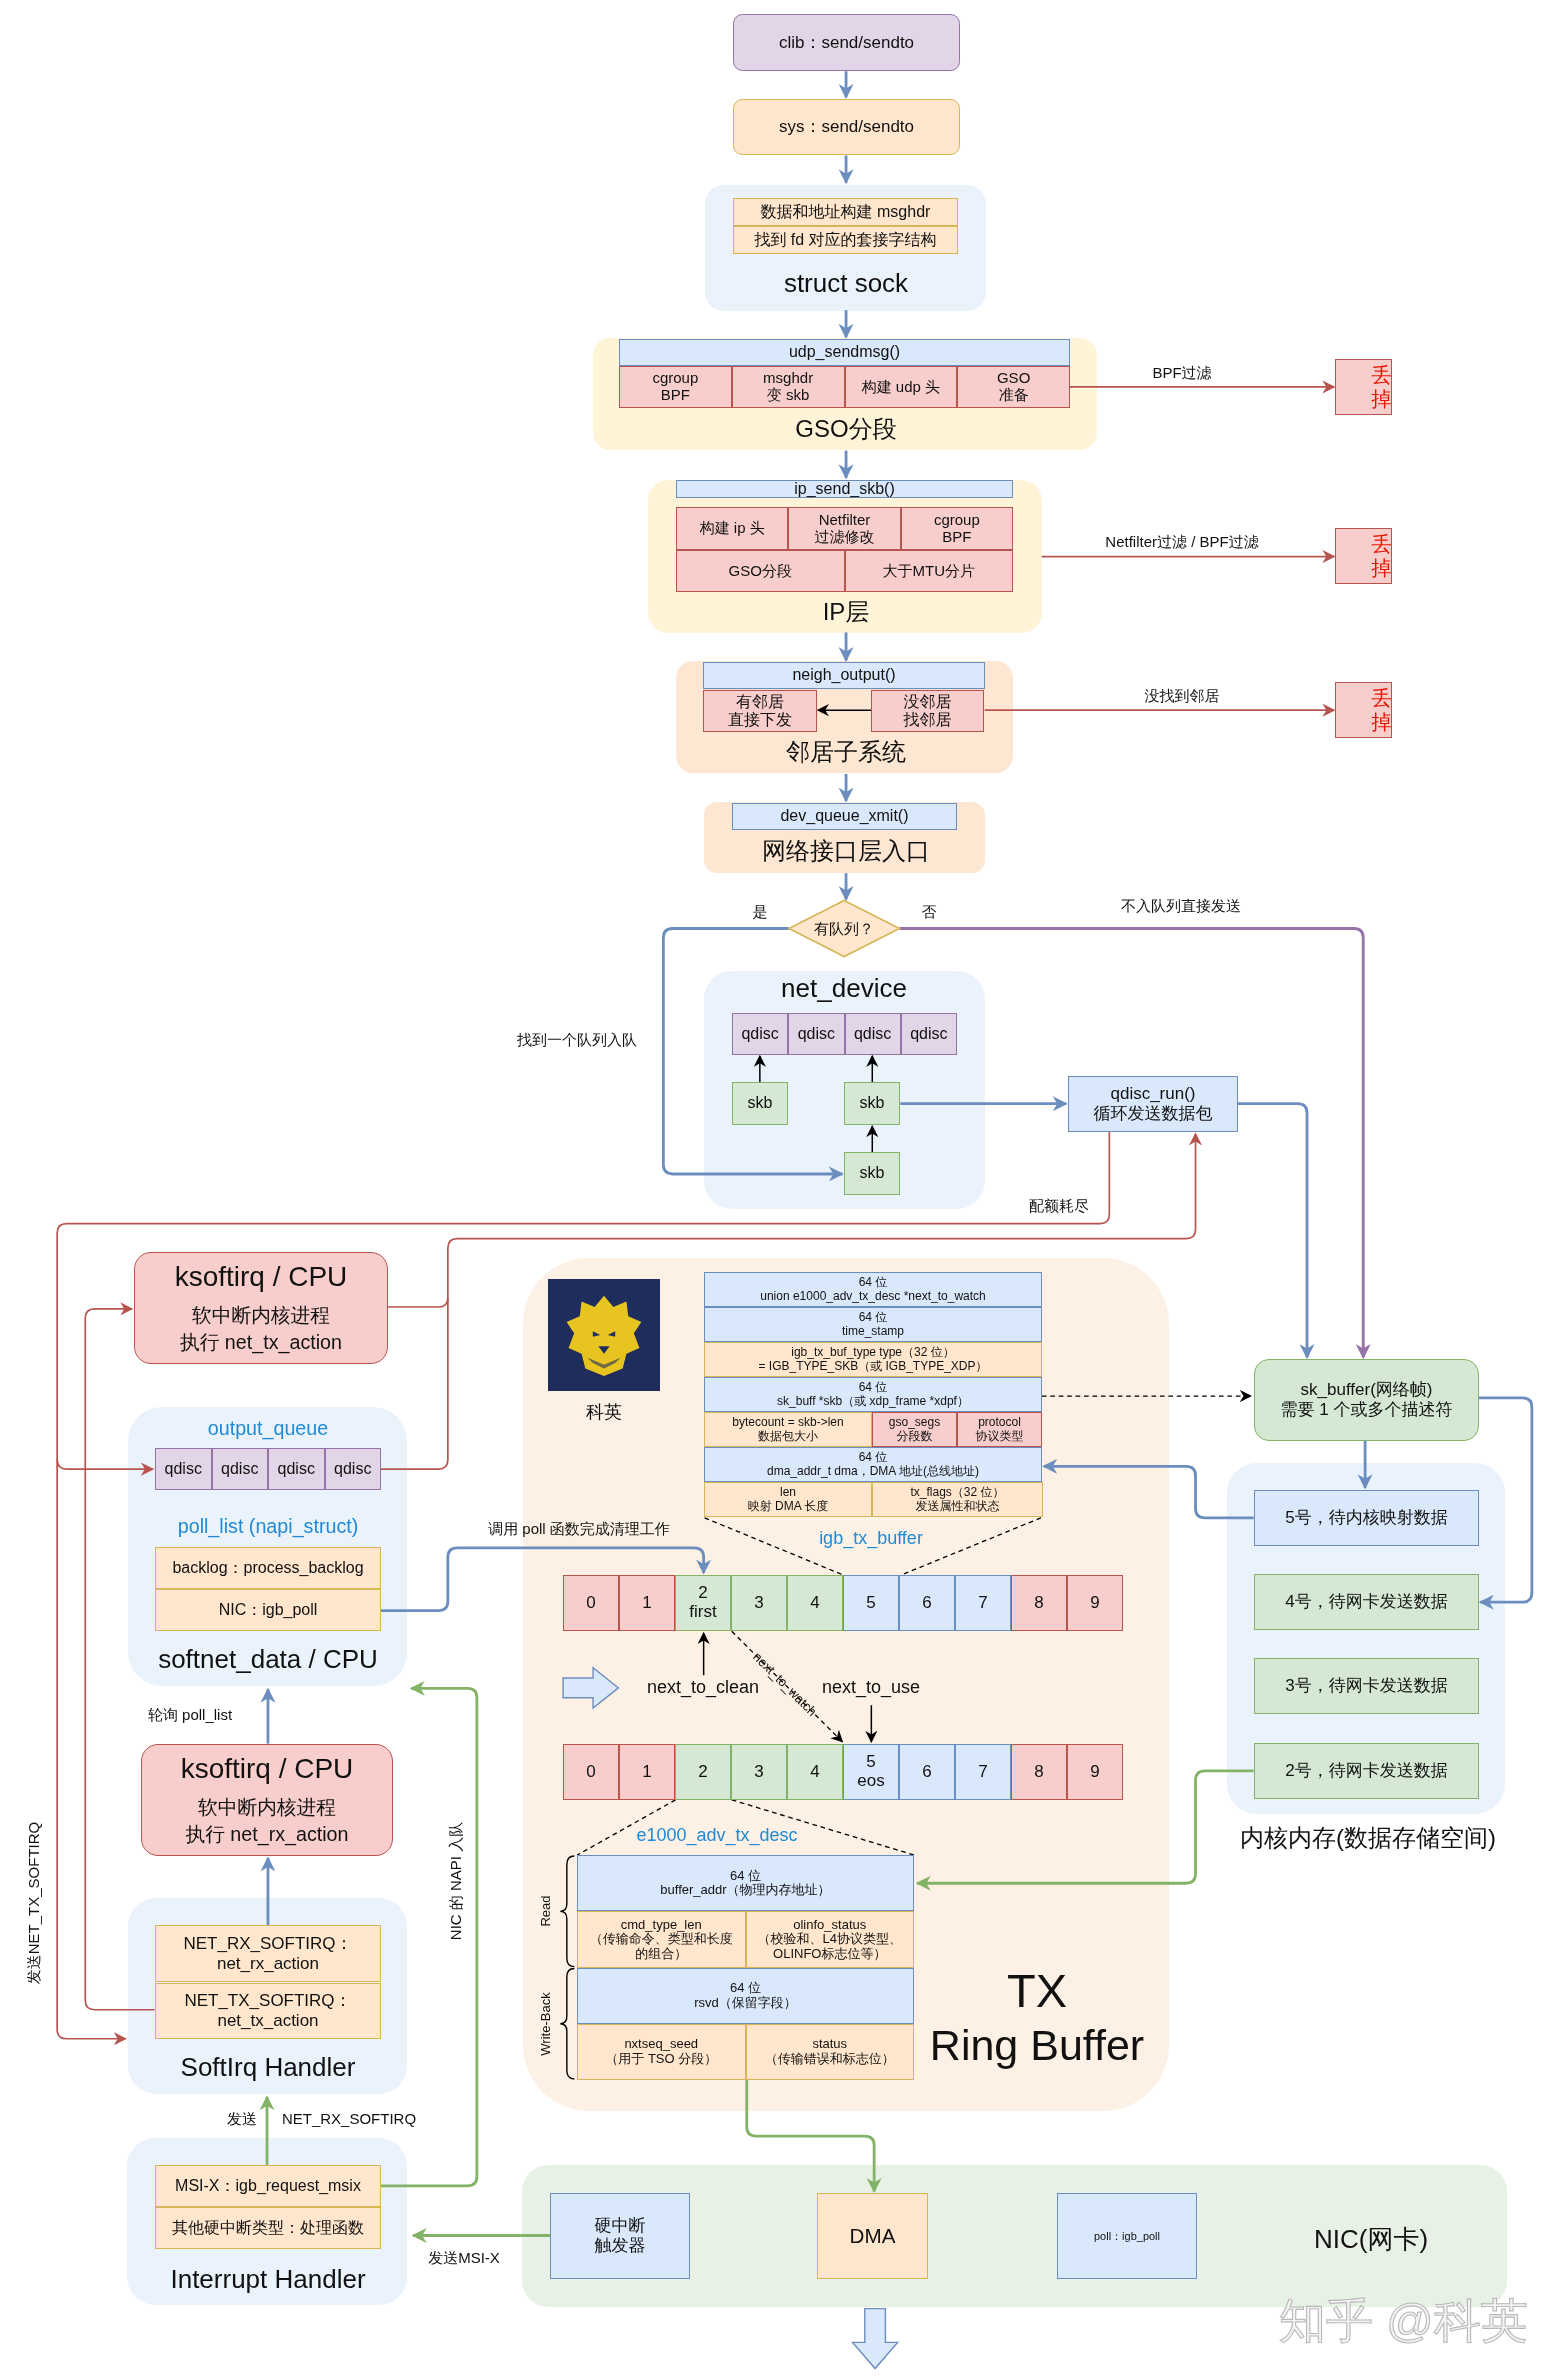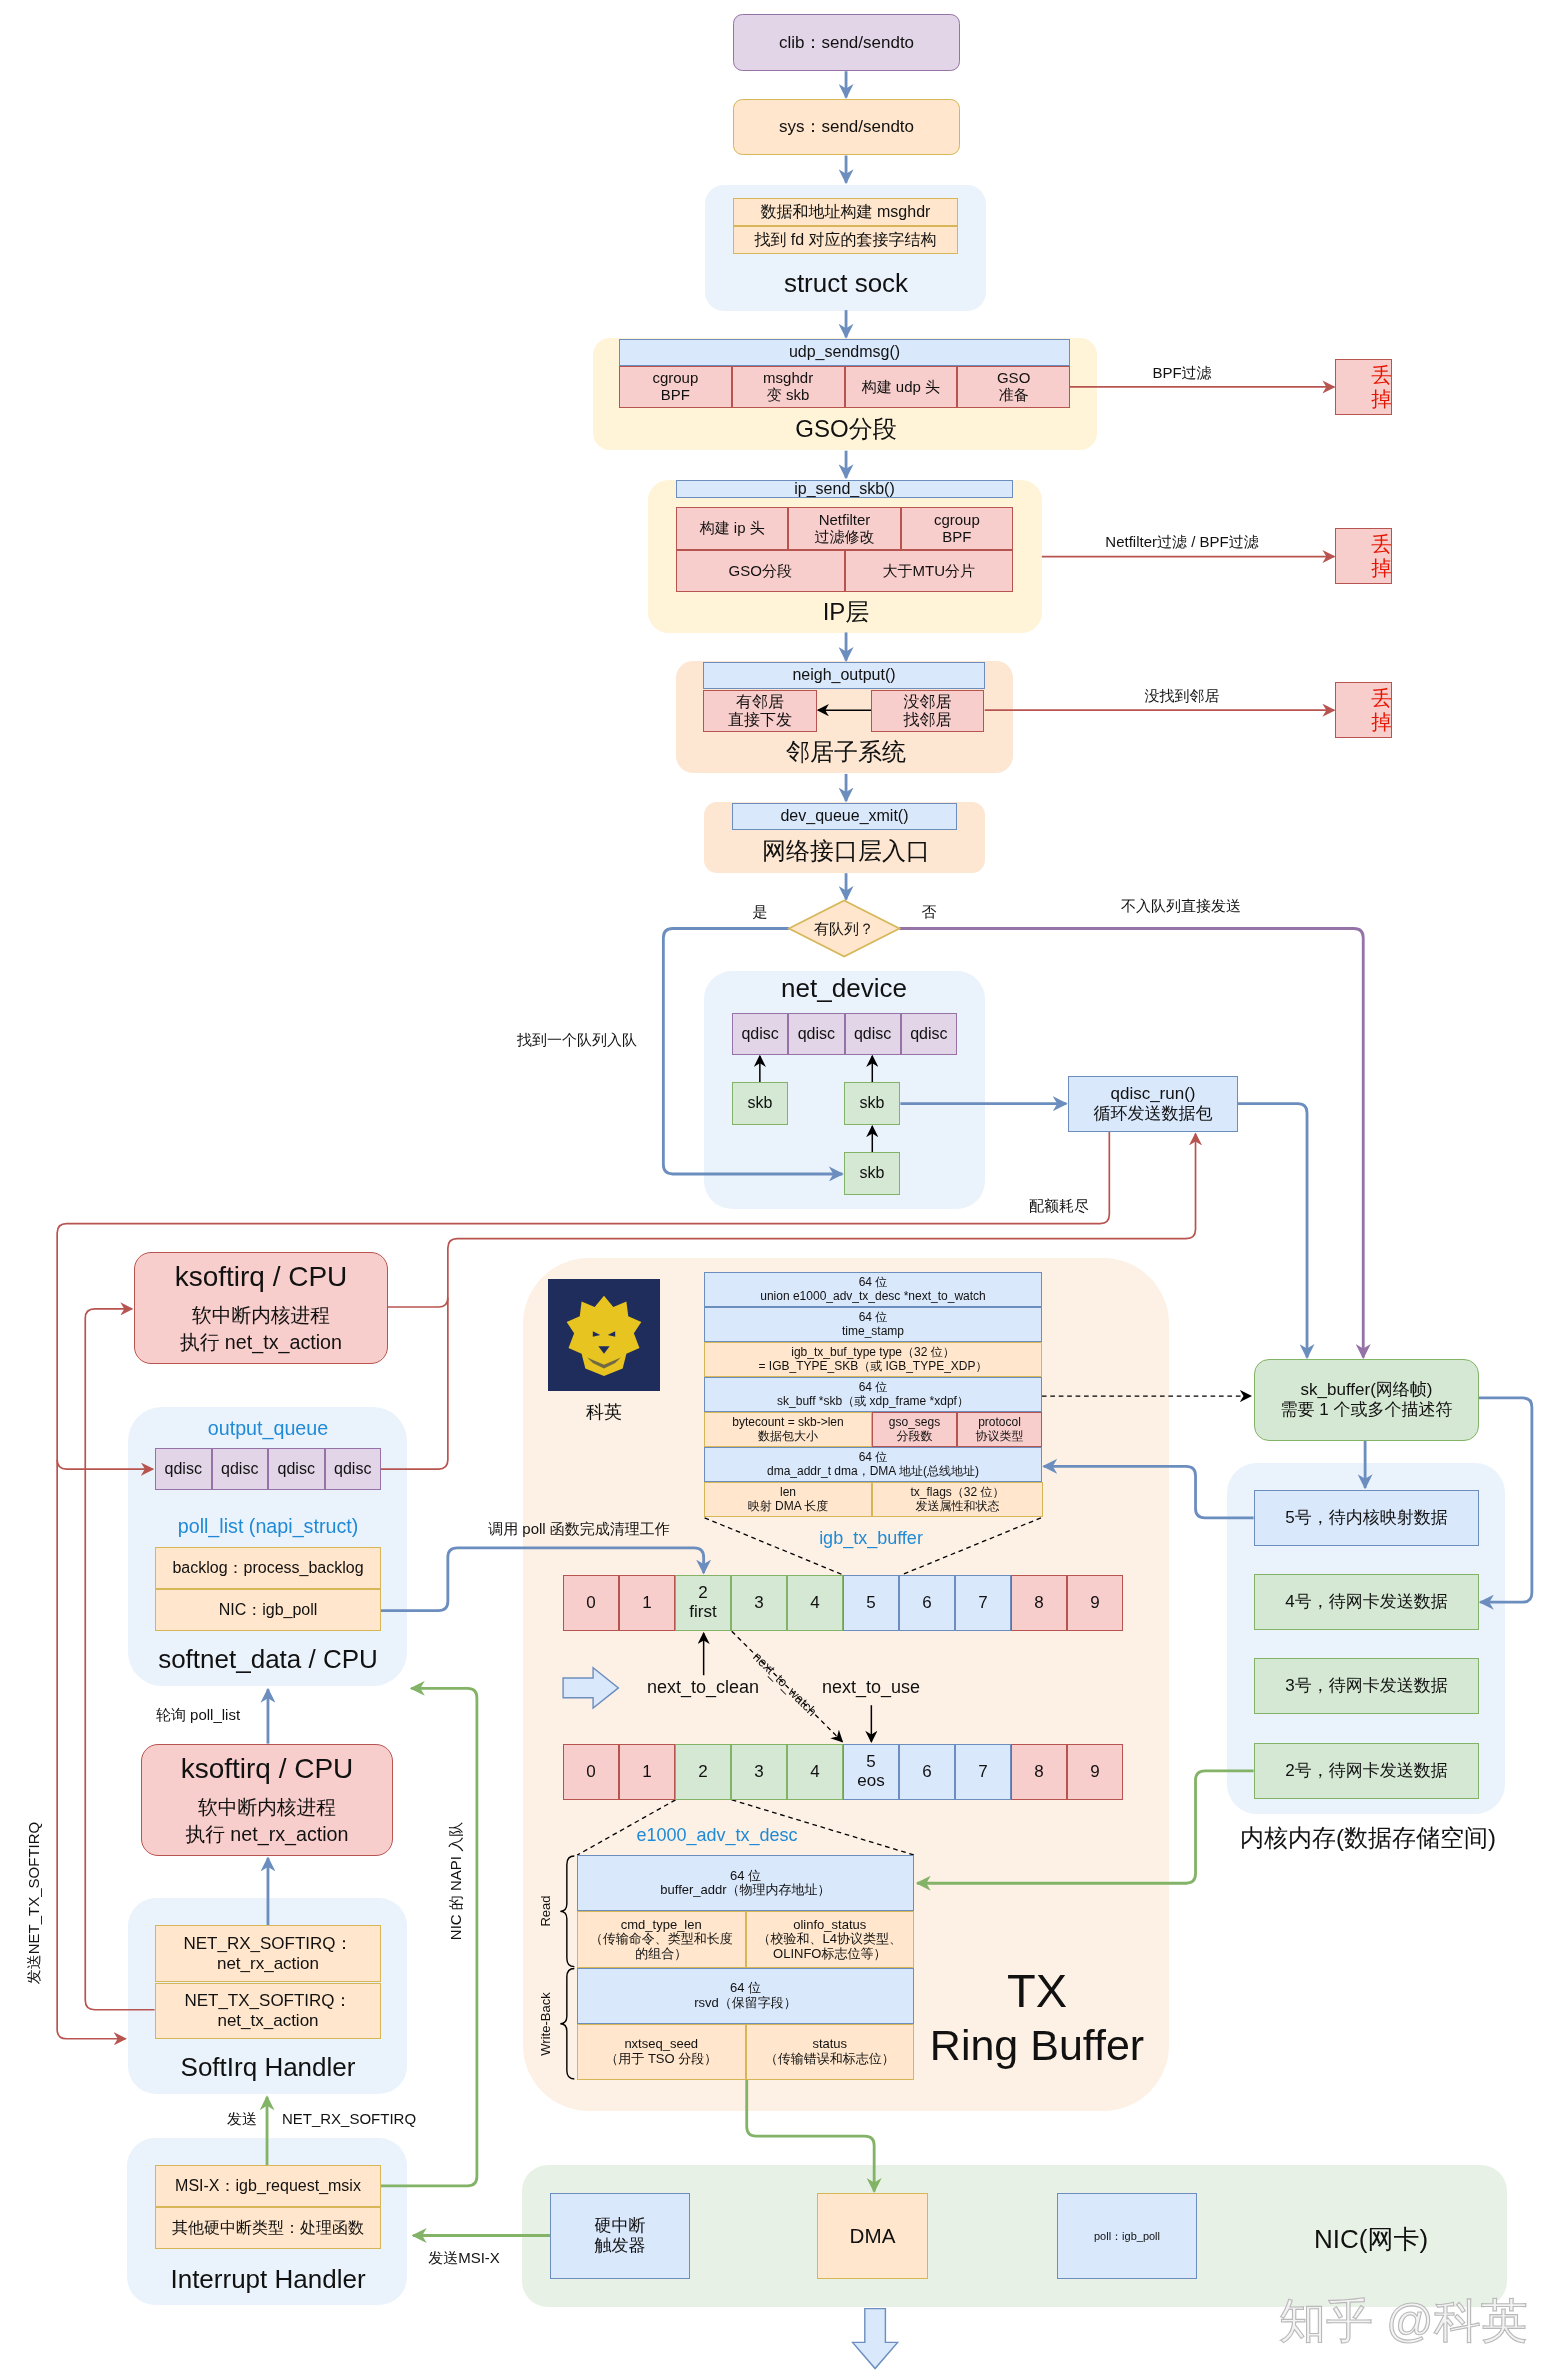--- a/index.html
+++ b/index.html
@@ -224,21 +224,21 @@
   <div class="cell purple" style="font-size:16px;">qdisc</div>
   <div class="cell purple" style="font-size:16px;">qdisc</div>
   <div class="cell purple" style="font-size:16px;">qdisc</div>
   <div class="cell purple" style="font-size:16px;">qdisc</div>
 </div>
 <div class="lbl bluetxt" style="left:268px;top:1527px;font-size:19.7px;">poll_list (napi_struct)</div>
 <div class="box orange" style="left:155px;top:1547px;width:226px;height:42px;">backlog：process_backlog</div>
 <div class="box orange" style="left:155px;top:1589px;width:226px;height:42px;">NIC：igb_poll</div>
 <div class="lbl big" style="left:268px;top:1659px;">softnet_data / CPU</div>
 <div class="lbl edge" style="left:579px;top:1529px;">调用 poll 函数完成清理工作</div>
-<div class="lbl edge" style="left:198px;top:1715px;">轮询 poll_list</div>
+<div class="lbl edge" style="left:190px;top:1715px;">轮询 poll_list</div>
 
 <div class="box red" style="left:141px;top:1744px;width:252px;height:112px;border-radius:17px;flex-direction:column;">
   <div class="ks-title">ksoftirq / CPU</div>
   <div class="ks-desc">软中断内核进程
 执行 net_rx_action</div>
 </div>
 
 <div class="box orange" style="left:155px;top:1925px;width:226px;height:57px;font-size:17px;">NET_RX_SOFTIRQ：
 net_rx_action</div>
 <div class="box orange" style="left:155px;top:1983px;width:226px;height:56px;font-size:17px;">NET_TX_SOFTIRQ：

